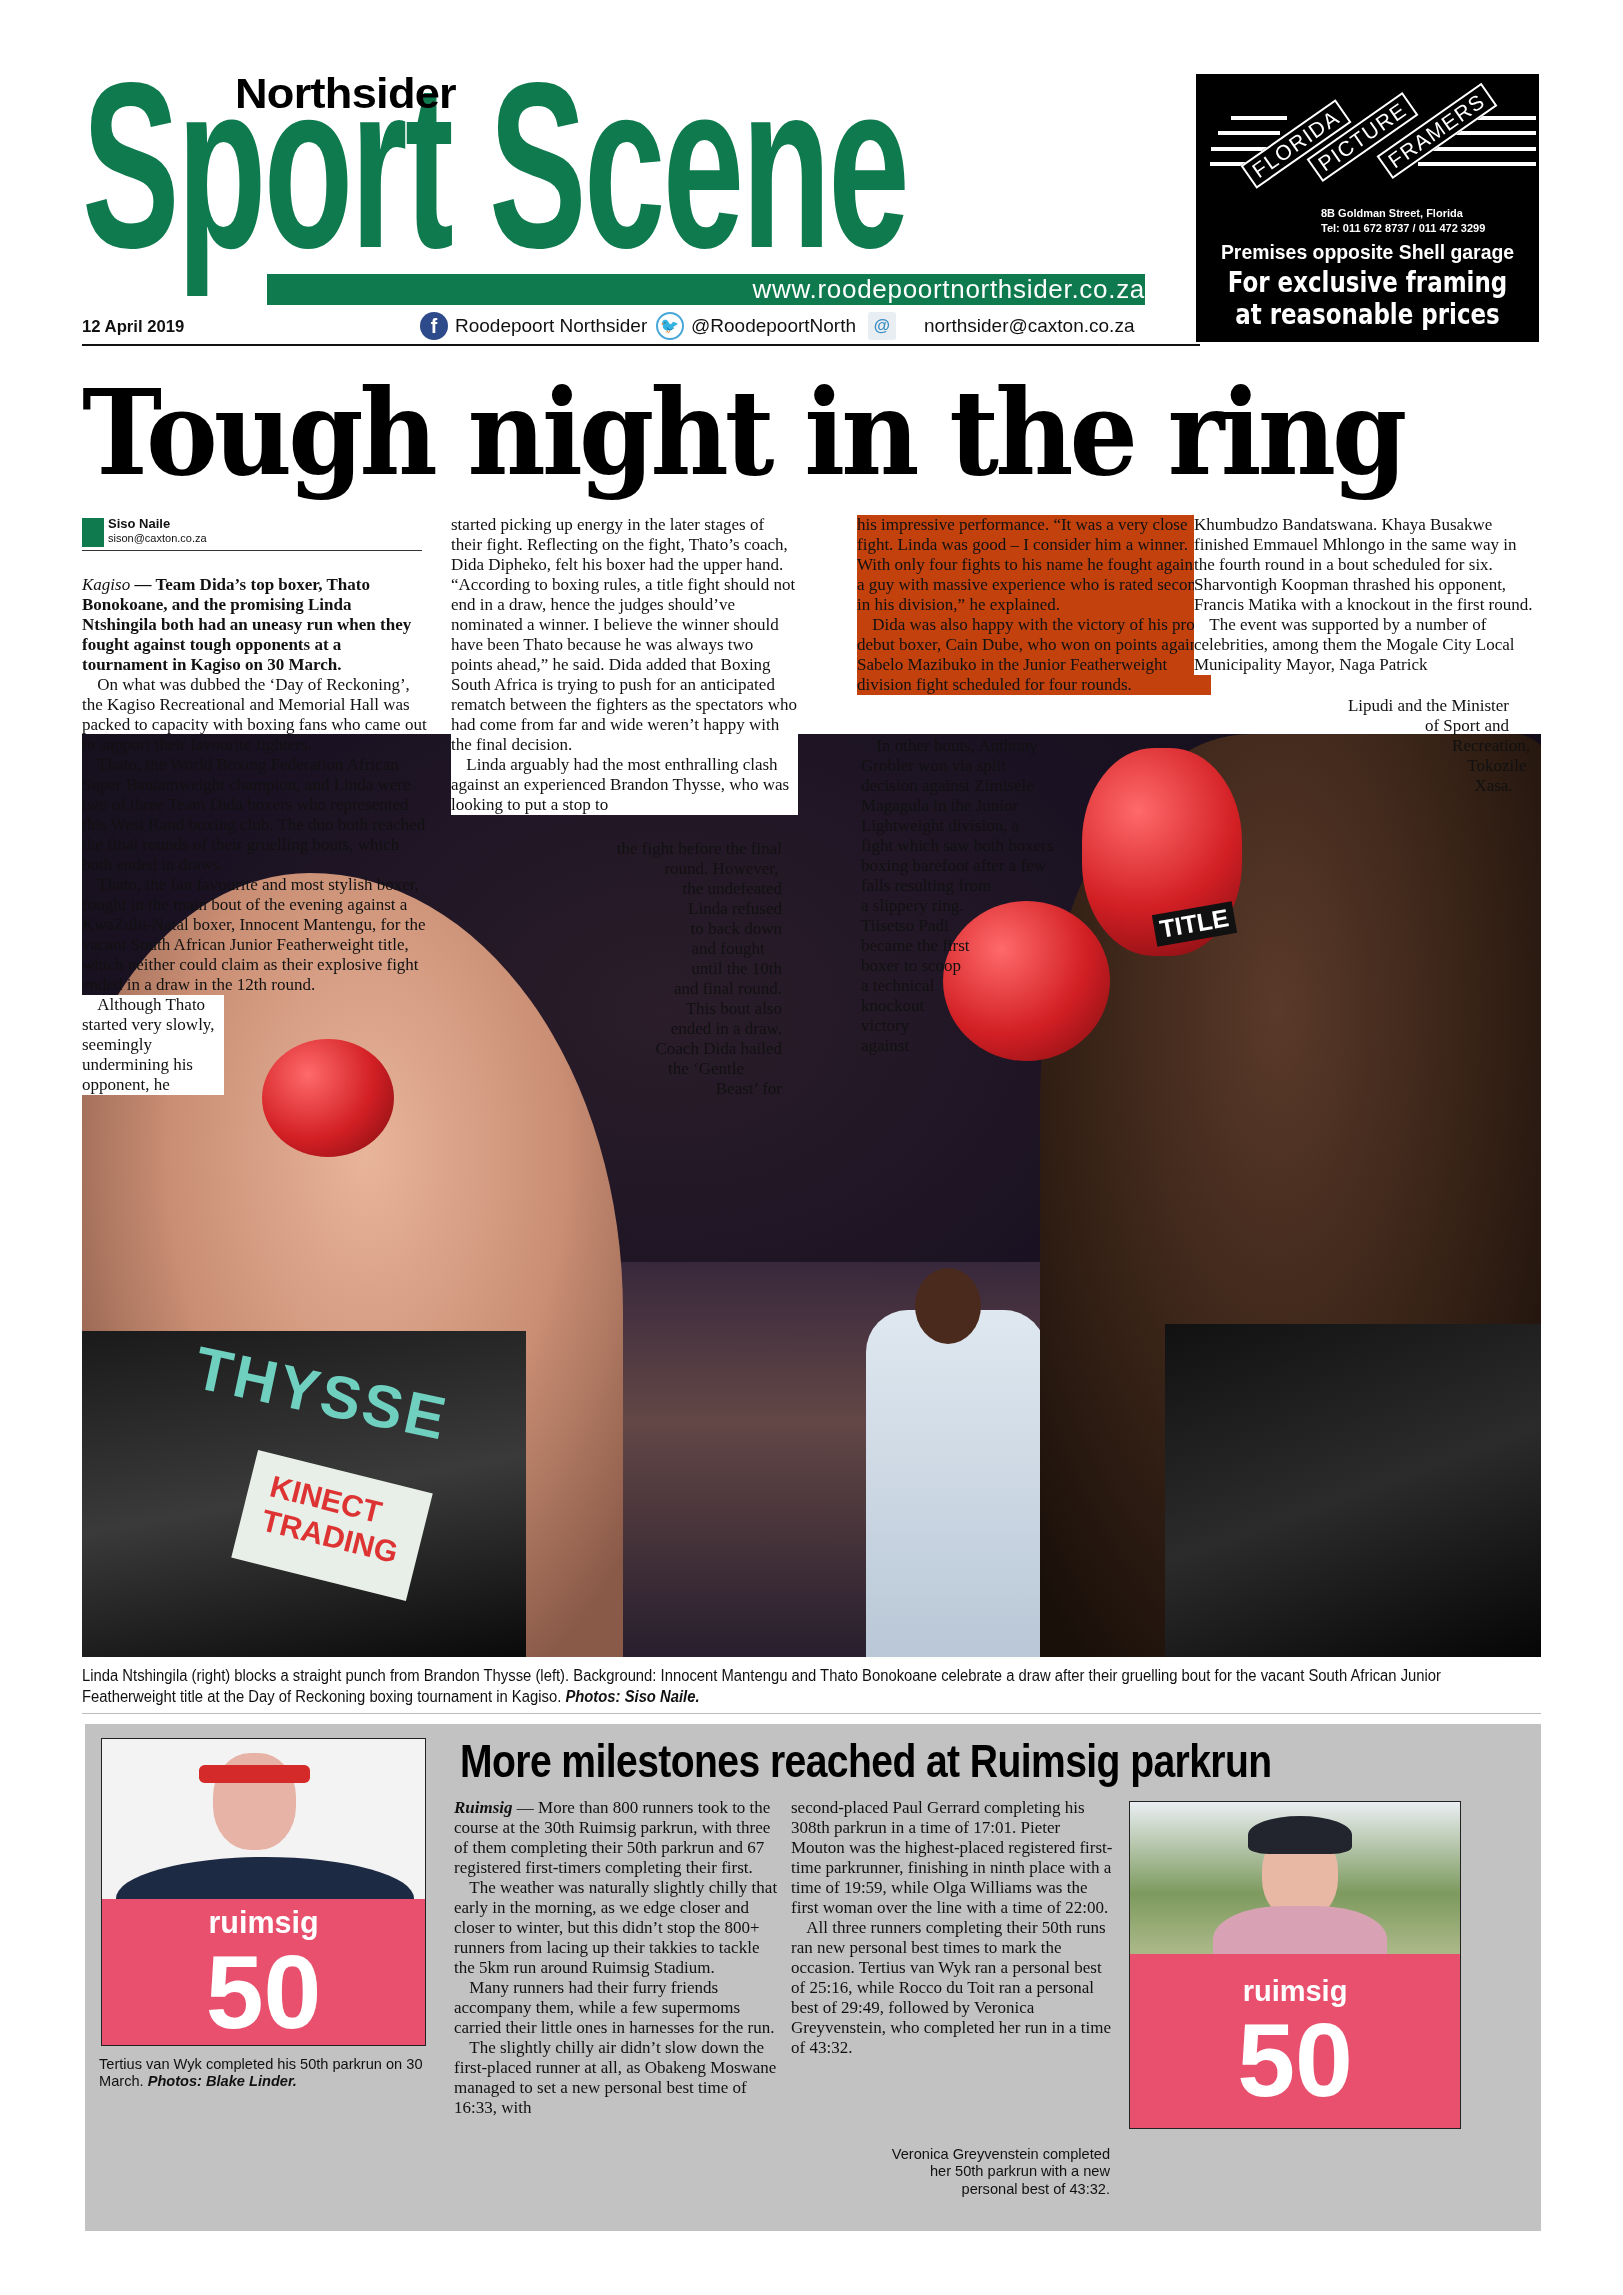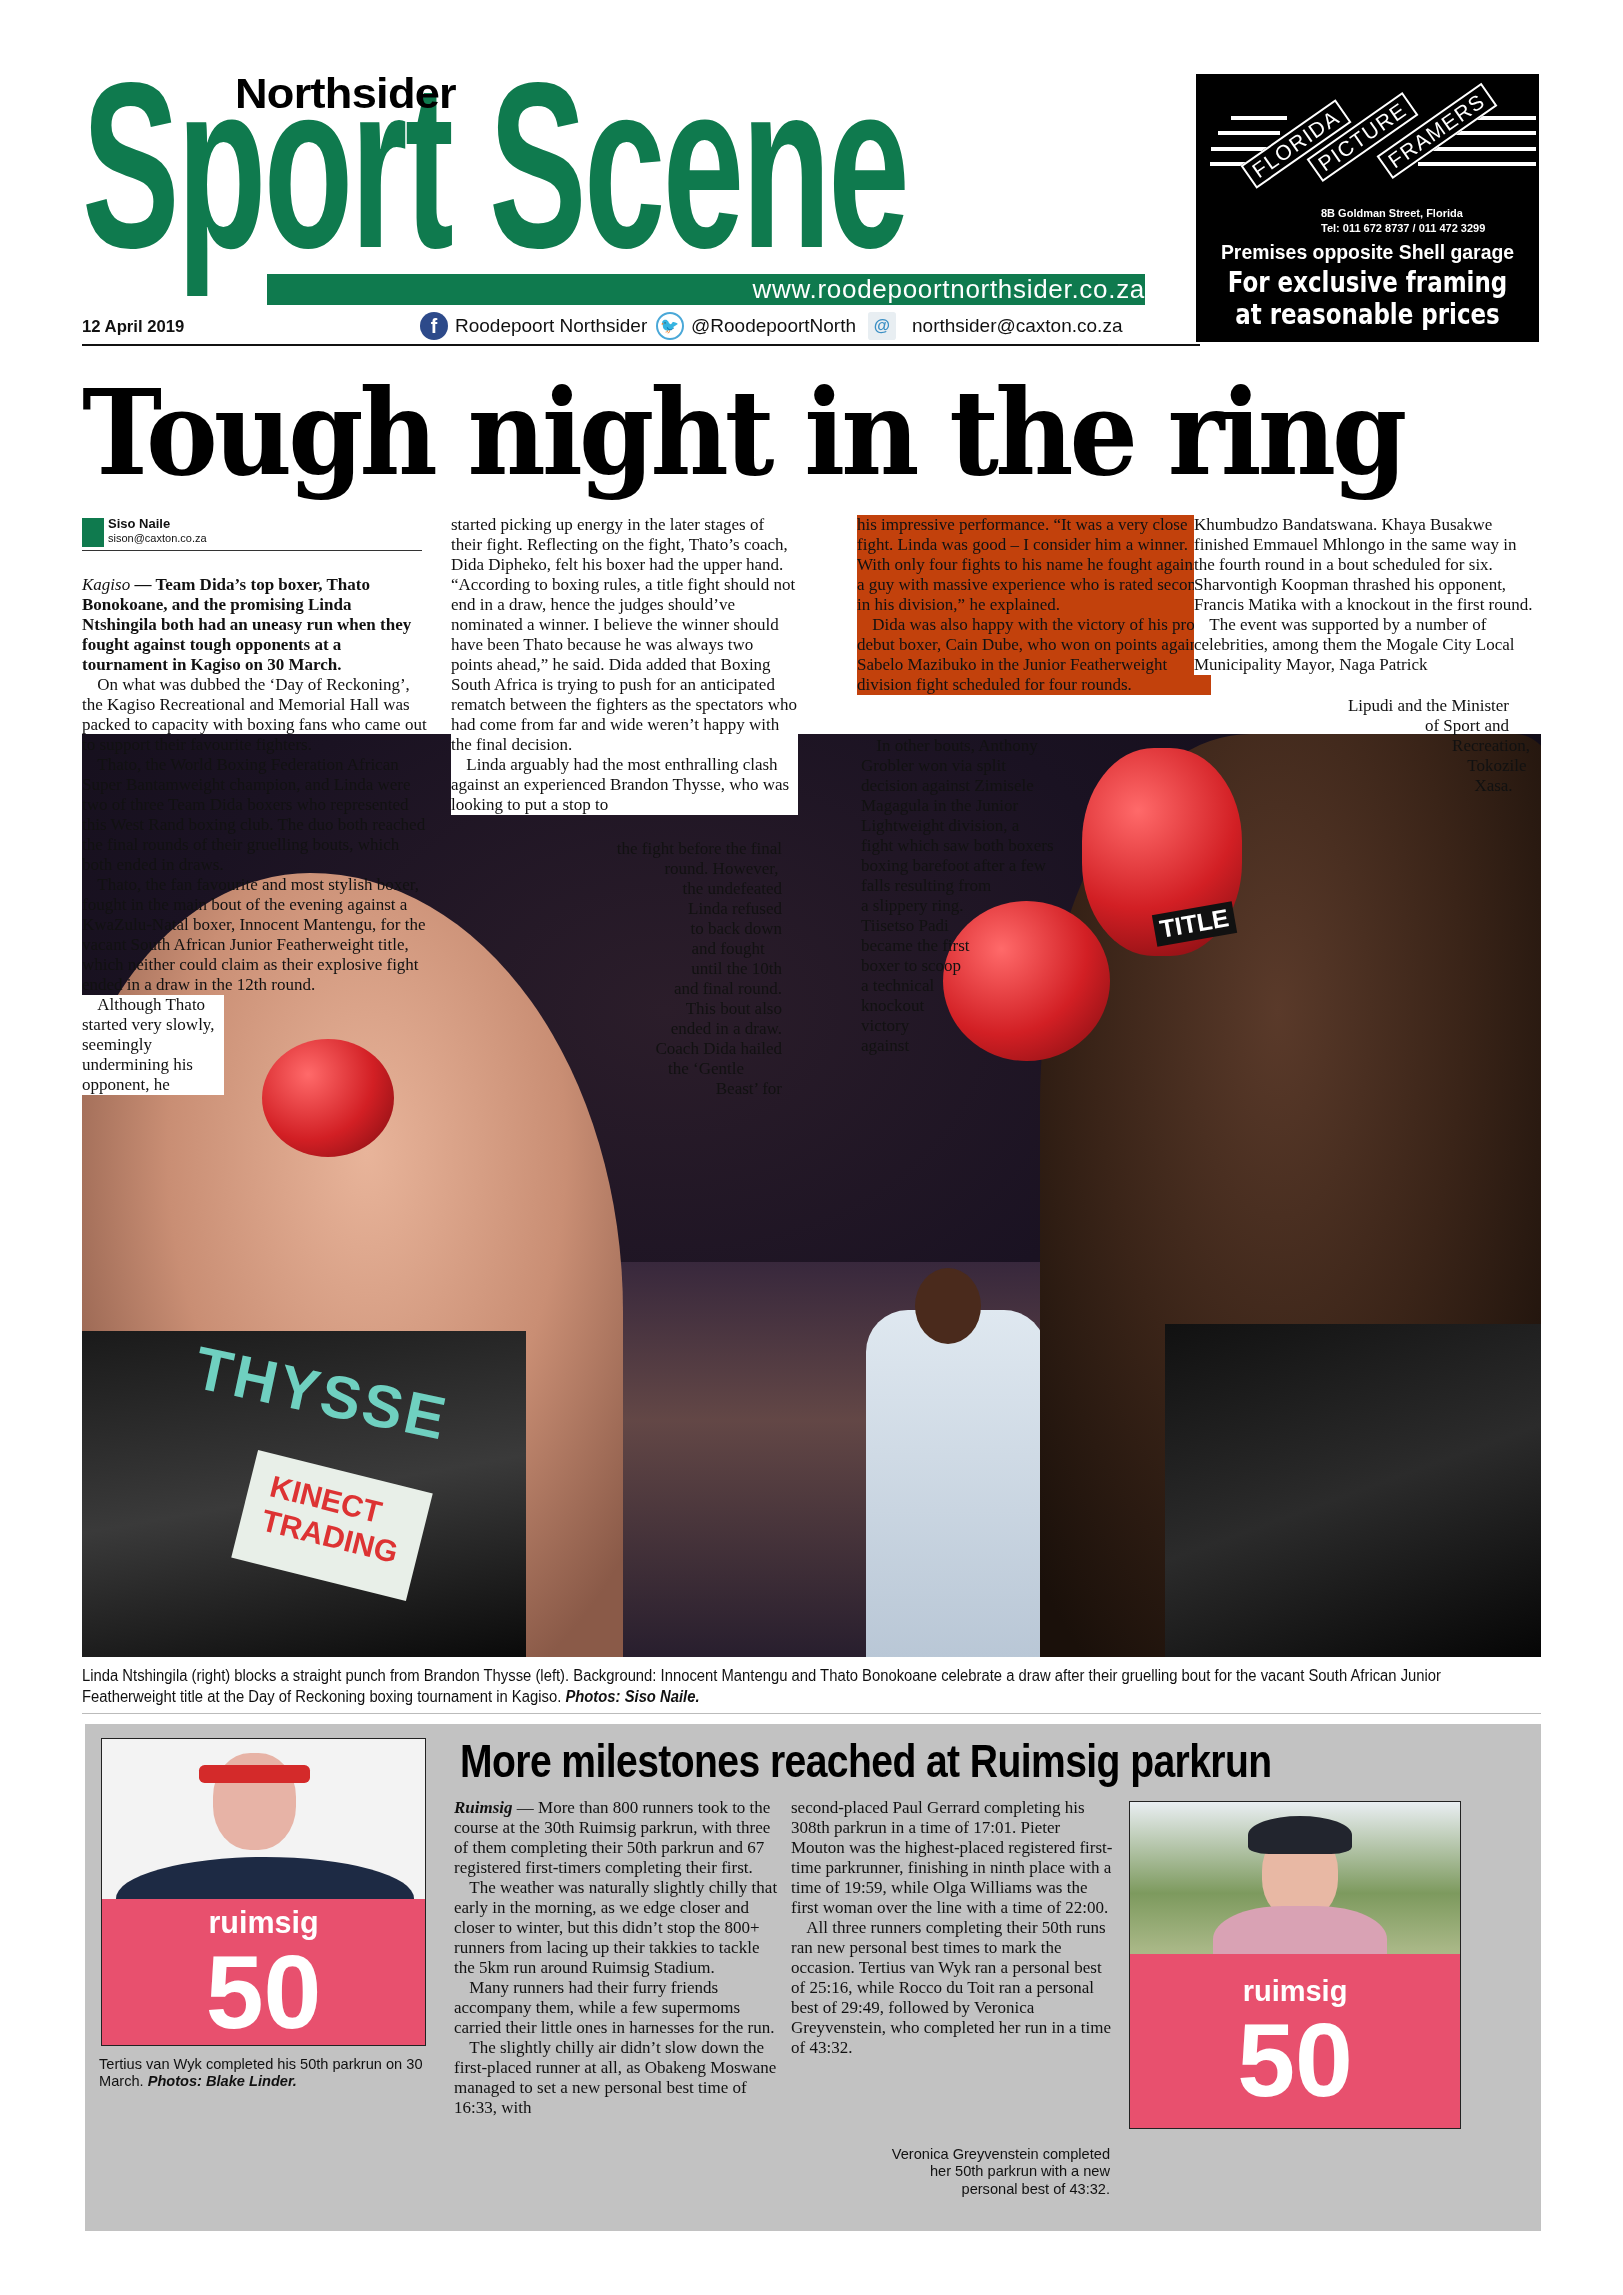--- a/index.html
+++ b/index.html
@@ -93,21 +93,21 @@
 <div class="abs social" style="left:420px;">
   <span class="ico ico-fb">f</span>
   <span>Roodepoort Northsider</span>
 </div>
 <div class="abs social" style="left:656px;">
   <span class="ico ico-tw">🐦</span>
   <span>@RoodepoortNorth</span>
 </div>
 <div class="abs social" style="left:868px;">
   <span class="ico ico-mail">@</span>
-  <span style="margin-left:9px">northsider@caxton.co.za</span>
+  <span style="margin-left:21px">northsider@caxton.co.za</span>
 </div>
 <div class="abs mast-rule"></div>
 
 <div class="abs ad">
   <div class="ad-lines">
     <div class="ad-line" style="left:21px;top:0;width:56px"></div>
     <div class="ad-line" style="left:8.3px;top:15.3px;width:62px"></div>
     <div class="ad-line" style="left:1.4px;top:30.5px;width:69px"></div>
     <div class="ad-line" style="left:0;top:46px;width:69px"></div>
     <div class="ad-line" style="left:243px;top:0;width:83px"></div>

